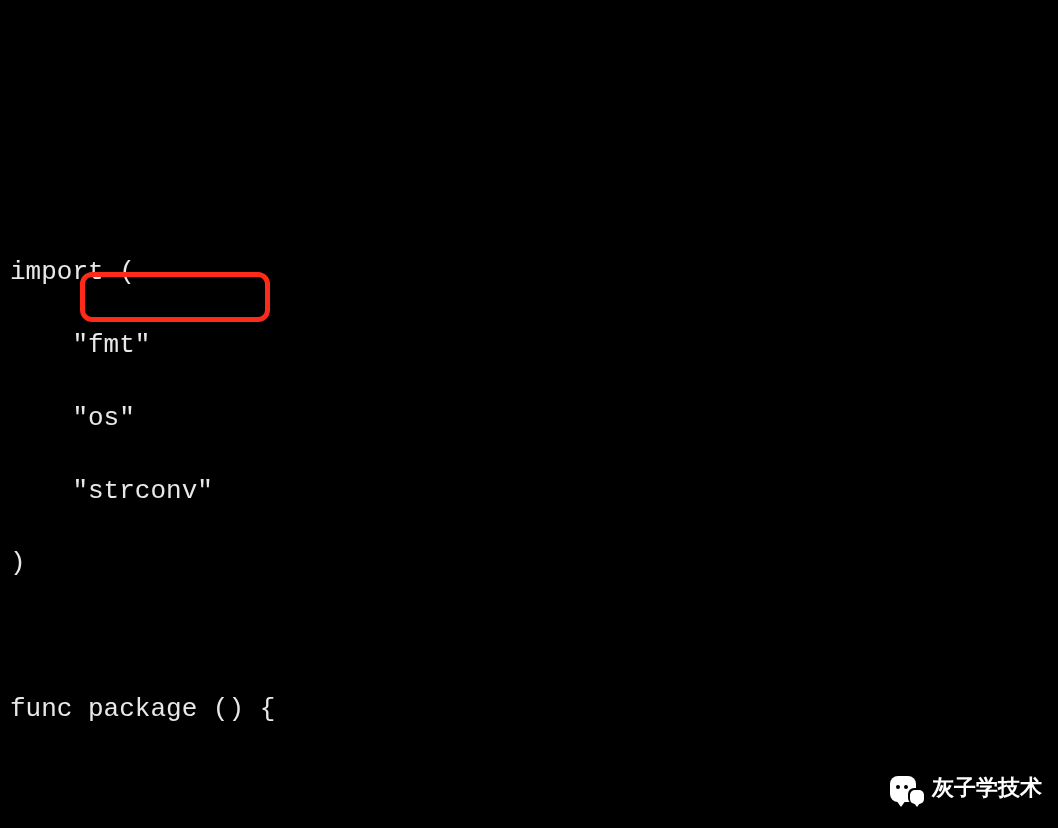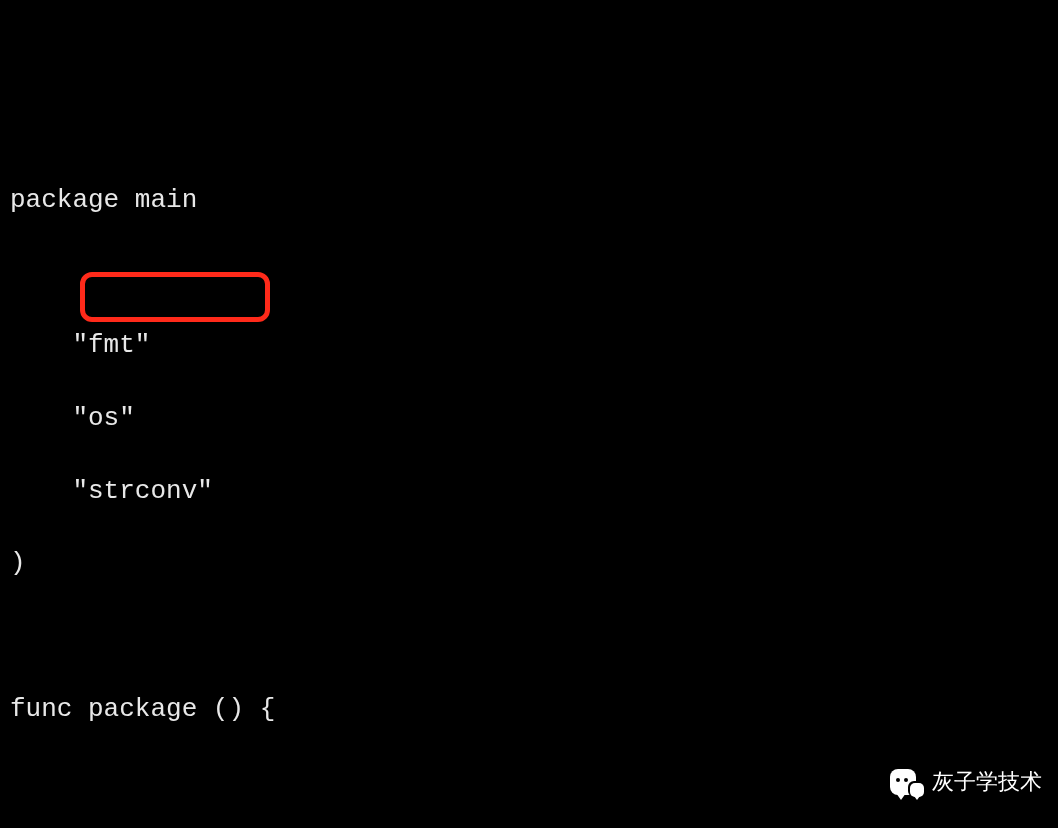--- a/index.html
+++ b/index.html
@@ -30,28 +30,28 @@
     .highlight-box {
       position: absolute;
       border: 5px solid #ff2a1a;
       border-radius: 12px;
       background: transparent;
       pointer-events: none;
     }
     .watermark {
       position: absolute;
       right: 16px;
-      bottom: 30px;
+      bottom: 24px;
       display: flex;
-      align-items: flex-start;
+      align-items: center;
       gap: 8px;
       color: #ffffff;
       font-family: "PingFang SC", "Microsoft YaHei", sans-serif;
       font-size: 22px;
-      font-weight: 400;
+      font-weight: 700;
     }
     .watermark-icon {
       width: 34px;
       height: 30px;
       position: relative;
     }
     .watermark-icon .big {
       position: absolute;
       width: 26px;
       height: 26px;
@@ -102,22 +102,22 @@
     }
     .watermark-icon .dot1 { left: 6px; }
     .watermark-icon .dot2 { left: 14px; }
   </style>
 </head>
 <body>
 
 
 
 <div class="code-container">
-<span class="line"><span></span><span>package main</span></span>
 <span class="line"></span>
+<span class="line">import (</span>
 <span class="line">    "fmt"</span>
 <span class="line">    "os"</span>
 <span class="line">    "strconv"</span>
 <span class="line">)</span>
 <span class="line"></span>
 <span class="line"><span>func </span><span>package ()</span><span> {</span></span>
 
 
 
 

